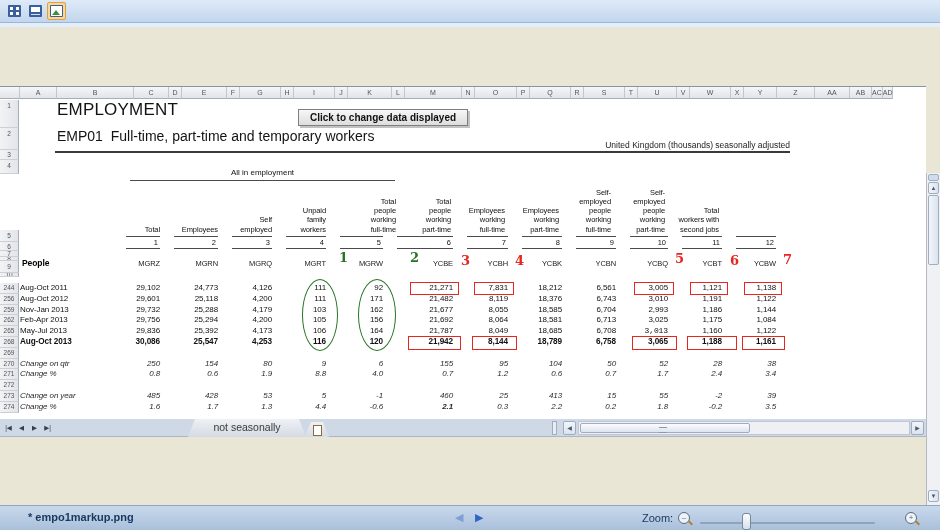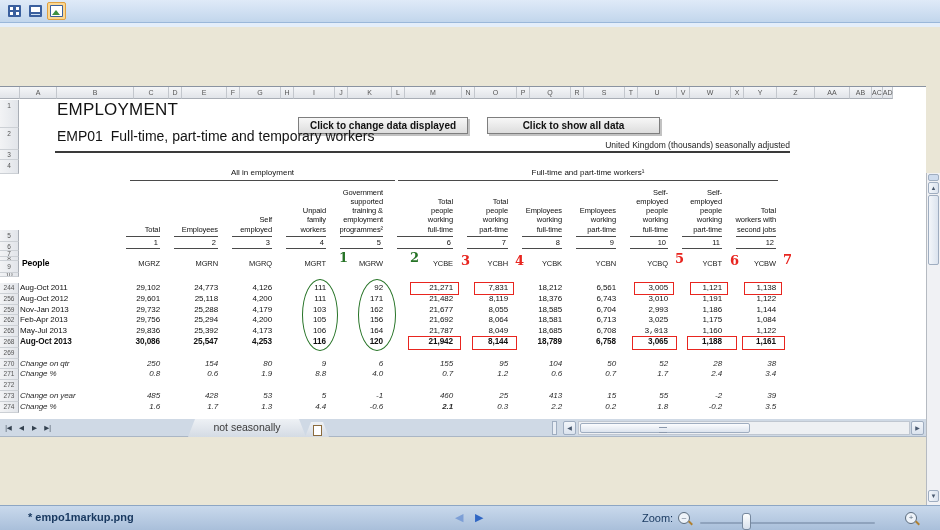--- a/index.html
+++ b/index.html
@@ -30,21 +30,21 @@
     background:linear-gradient(#f5f6f8,#e1e4e9);font-size:7px;color:#555;text-align:center;line-height:12px;flex:none;}
   .corner{width:20px;}
   .gut{position:absolute;left:0;width:19px;box-sizing:border-box;border-right:1px solid #a9aeb6;
     border-bottom:1px solid #ccd0d5;background:linear-gradient(90deg,#f2f3f5,#e2e5ea);
     font-size:6.5px;color:#555;text-align:center;overflow:hidden;}
 
   #title{position:absolute;left:57px;top:13px;font-size:17px;color:#131313;letter-spacing:.2px;}
   #subtitle{position:absolute;left:57px;top:41px;font-size:14px;color:#131313;white-space:pre;}
   #region-note{position:absolute;left:490px;top:53px;width:300px;text-align:right;font-size:8.5px;color:#222;}
   #rule2{position:absolute;left:55px;top:64px;width:735px;height:2px;background:#3a3a3a;}
-  .sheet-btn{position:absolute;top:30px;height:17px;font-family:"Liberation Sans",sans-serif;
+  .sheet-btn{position:absolute;top:22px;height:17px;font-family:"Liberation Sans",sans-serif;
     font-size:10px;font-weight:bold;color:#111;background:linear-gradient(#f7f7f7,#dddddd);
     border:1px solid #7e7e7e;box-shadow:2px 2px 0 rgba(120,120,120,.45);text-align:center;line-height:15px;box-sizing:border-box;}
   #btn-change{left:298px;width:170px;}
   #btn-showall{left:487px;width:173px;}
 
   .grp{position:absolute;top:81px;height:12px;font-size:8px;color:#111;text-align:center;
     border-bottom:1px solid #4a4a4a;line-height:10px;}
   #hdr-row{position:absolute;left:112px;top:84px;height:64px;display:flex;align-items:flex-end;}
   .hcell{flex:none;text-align:right;font-size:7.5px;line-height:9.3px;color:#111;white-space:pre-line;
     padding-bottom:1px;box-sizing:border-box;letter-spacing:-.1px;}
@@ -184,41 +184,34 @@
       <div class="gut" style="top: 260.8px; height: 10.8px; line-height: 10.8px;">269</div>
       <div class="gut" style="top: 271.6px; height: 10.8px; line-height: 10.8px;">270</div>
       <div class="gut" style="top: 282.4px; height: 10.8px; line-height: 10.8px;">271</div>
       <div class="gut" style="top: 293.2px; height: 10.8px; line-height: 10.8px;">272</div>
       <div class="gut" style="top: 304px; height: 10.8px; line-height: 10.8px;">273</div>
       <div class="gut" style="top: 314.8px; height: 10.8px; line-height: 10.8px;">274</div>
     </div>
 
   <div id="title">EMPLOYMENT</div>
   <div class="sheet-btn" id="btn-change">Click to change data displayed</div>
-  <div class="sheet-btn" id="btn-showall">Click to show all data</div>
   <div id="subtitle">EMP01  Full-time, part-time and temporary workers</div>
   <div id="region-note">United Kingdom (thousands) seasonally adjusted</div>
   <div id="rule2"></div>
 
   <div class="grp" style="left:130px;width:265px">All in employment</div>
-  <div class="grp" style="left:398px;width:380px">Full-time and part-time workers¹</div>
 
   <div id="hdr-row">
       <div class="hcell" style="width: 48px;">Total</div>
       <div class="hcell" style="width: 58px;">Employees</div>
       <div class="hcell" style="width: 54px;">Self
 employed</div>
       <div class="hcell" style="width: 54px;">Unpaid
 family
 workers</div>
-      <div class="hcell" style="width: 57px;">Government
-supported
-training &amp;
-employment
-programmes²</div>
       <div class="hcell" style="width: 70px;">Total
 people
 working
 full-time</div>
       <div class="hcell" style="width: 55px;">Total
 people
 working
 part-time</div>
       <div class="hcell" style="width: 54px;">Employees
 working

